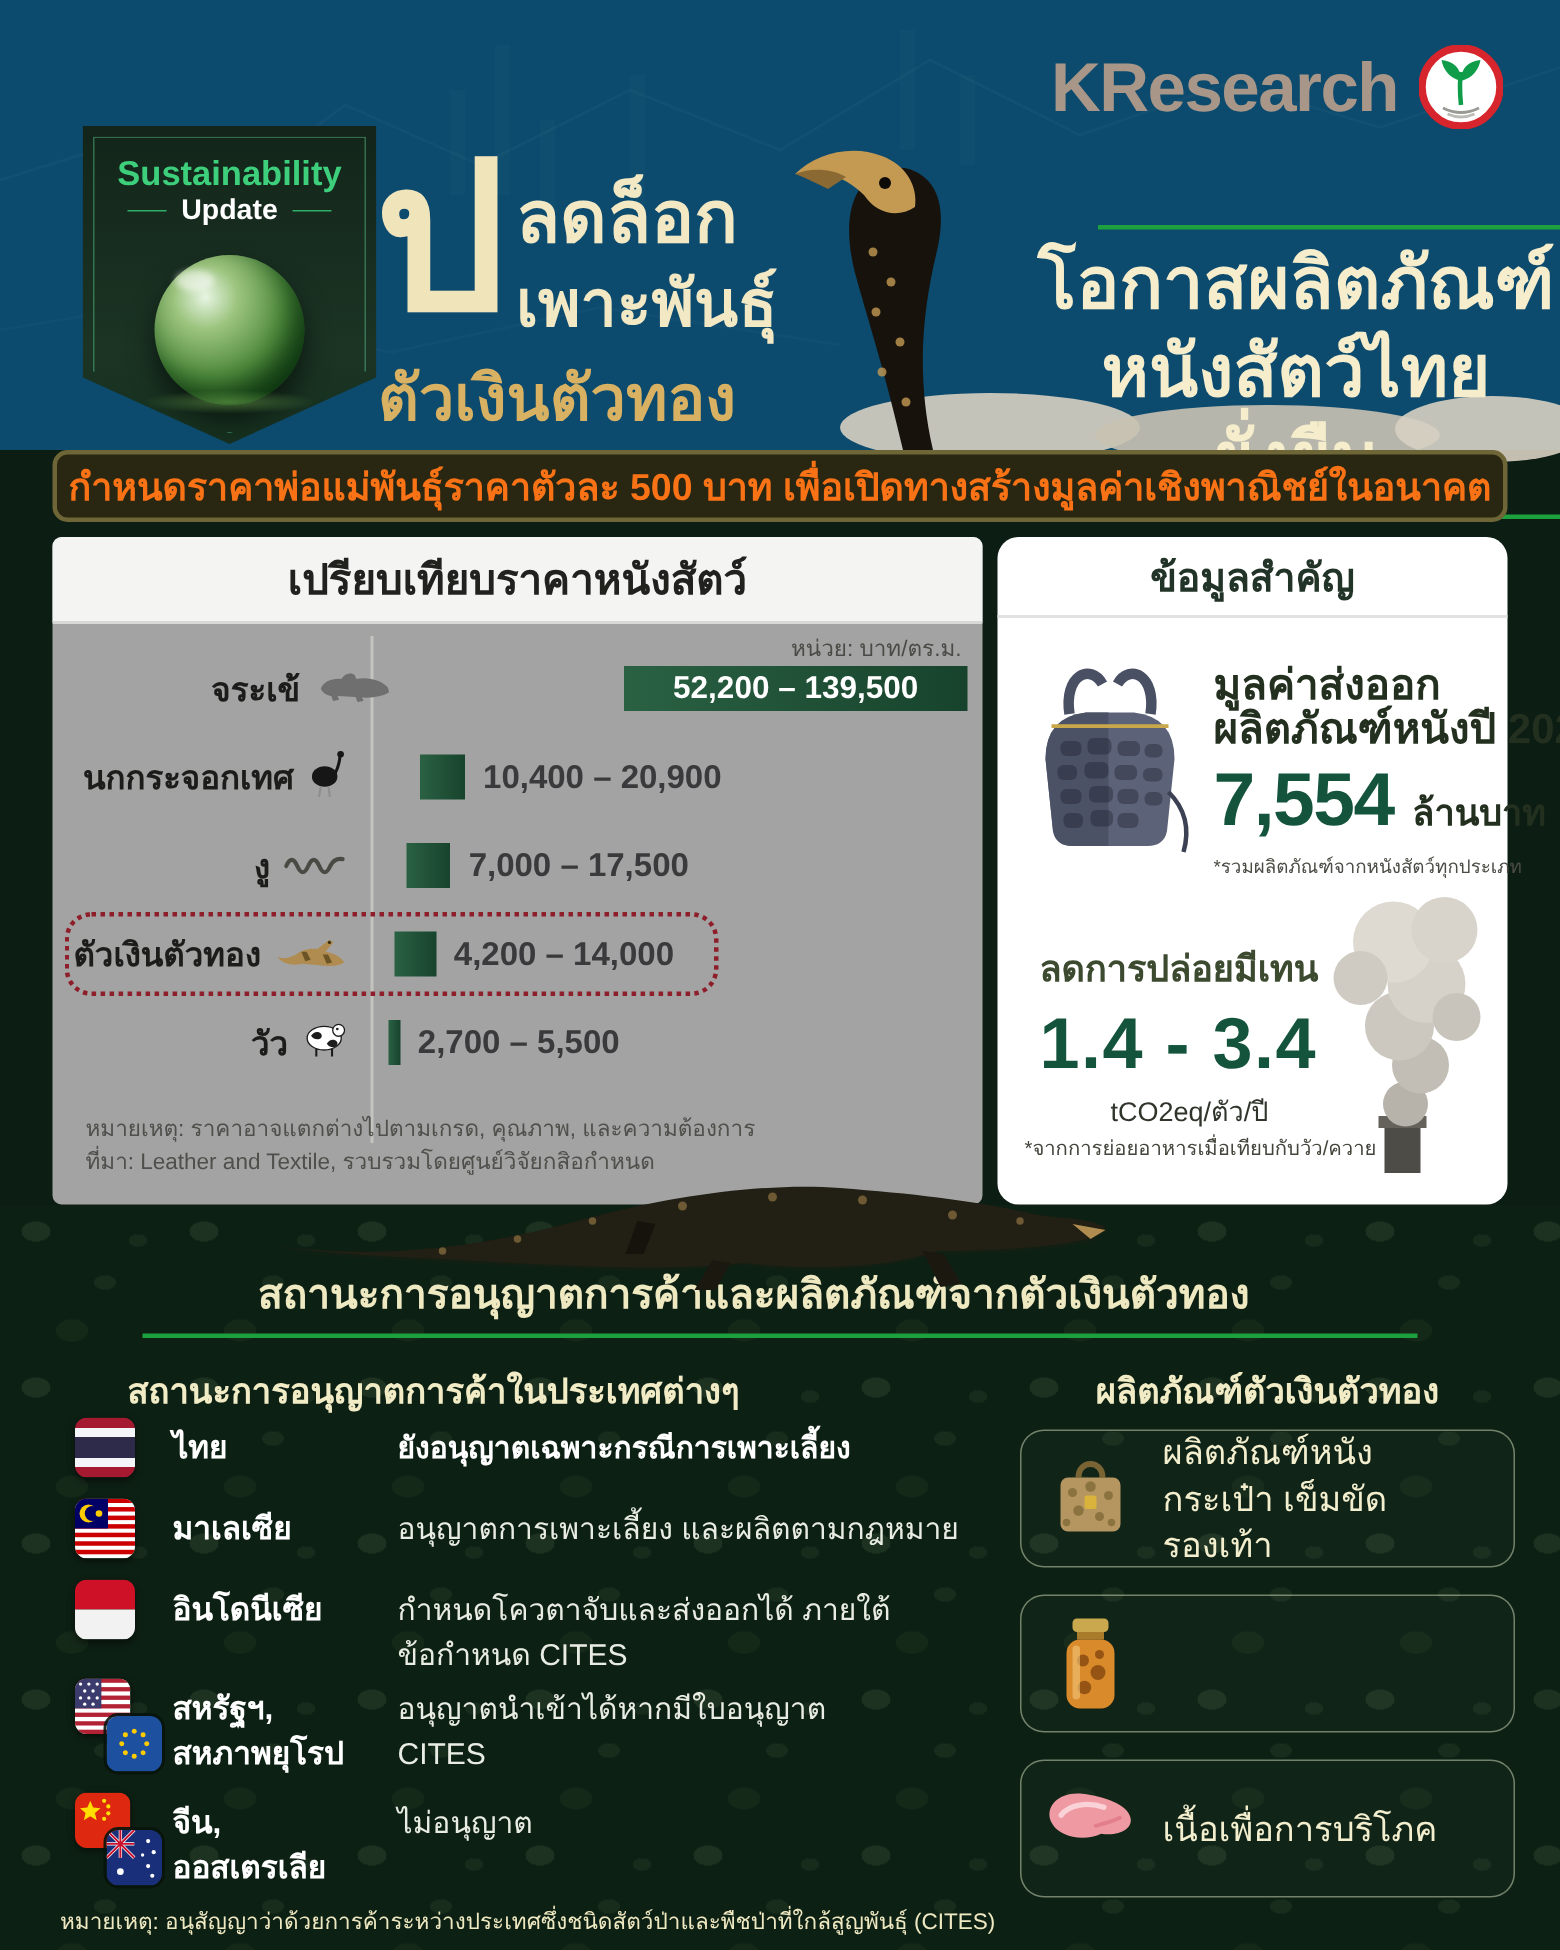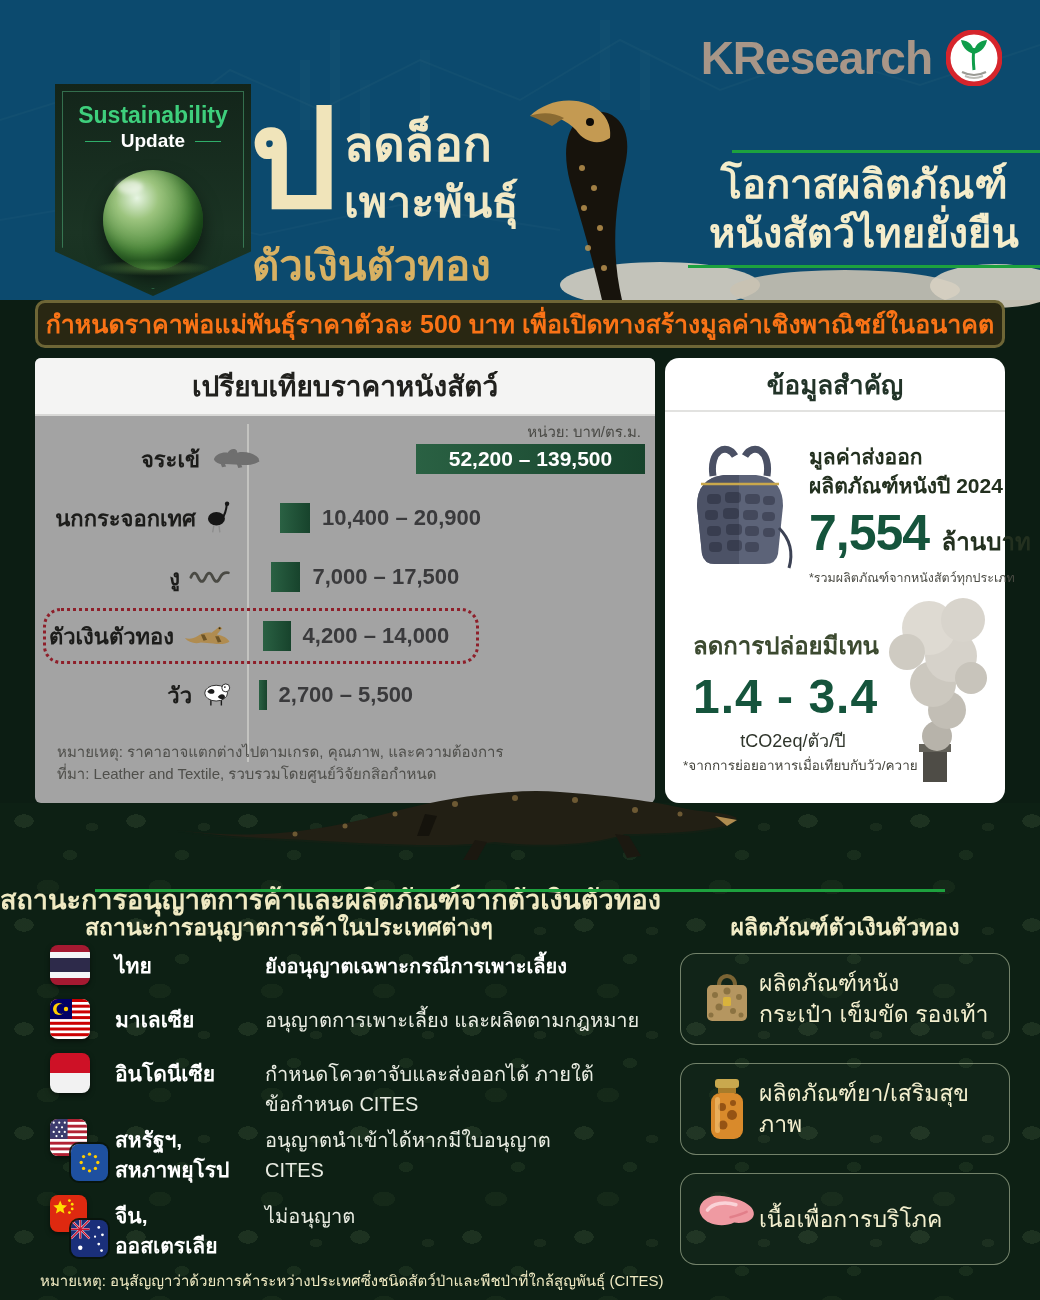--- a/index.html
+++ b/index.html
@@ -36,21 +36,21 @@
   
   #main-title{position:absolute;left:250px;top:104px;width:270px;height:190px;color:#f2e8c4;}
   #main-title .big-p{position:absolute;left:0;top:-14px;font-size:138px;line-height:1;font-weight:bold;color:#f0e4ba;}
   #main-title .t1{position:absolute;left:94px;top:2px;font-size:48px;font-weight:bold;}
   #main-title .t2{position:absolute;left:94px;top:64px;font-size:43px;font-weight:bold;}
   #main-title .t3{position:absolute;left:2px;top:128px;font-size:42px;font-weight:bold;color:#d8b163;}
   
   #right-title{position:absolute;right:0;top:150px;width:352px;text-align:center;}
   #right-title .gl{height:3px;background:#1da13e;}
   #right-title .gl.top{margin-left:44px;}
-  #right-title .rt{color:#f5edcb;font-weight:bold;font-size:40px;line-height:1.22;padding:8px 0 6px 0;font-family:Liberation Serif, serif;}
+  #right-title .rt{color:#f5edcb;font-weight:bold;font-size:48px;line-height:1.22;padding:8px 0 6px 0;font-family:Liberation Serif, serif;}
   
   .rock{position:absolute;border-radius:50%;background:#d7d0c2;opacity:.9;}
   
   #lizard-head{position:absolute;left:452px;top:78px;width:240px;height:222px;}
   
   #banner{position:absolute;left:35px;top:300px;width:970px;height:48px;box-sizing:border-box;
           background:#292712;border:3px solid #6e6636;border-radius:10px;
           display:flex;align-items:center;justify-content:center;z-index:5;}
   #banner span{color:#f97316;font-size:25px;font-weight:bold;white-space:nowrap;}
   
@@ -77,21 +77,21 @@
   #chart-note1{position:absolute;left:22px;top:382px;font-size:15px;color:#4f4f4b;}
   #chart-note2{position:absolute;left:22px;top:404px;font-size:15px;color:#4f4f4b;}
   
   #info-panel{position:absolute;left:665px;top:358px;width:340px;height:445px;background:#ffffff;
           border-radius:14px;z-index:4;}
   #info-panel .panel-head{position:absolute;left:0;top:0;right:0;height:52px;
           border-bottom:2px solid #e2e2e0;display:flex;align-items:center;justify-content:center;}
   #info-panel .panel-head span{font-size:26px;font-weight:bold;color:#223328;}
   #handbag{position:absolute;left:14px;top:74px;width:122px;height:140px;}
   #export-text{position:absolute;left:144px;top:84px;width:190px;}
-  #export-text .l1,#export-text .l2{font-size:21px;font-weight:bold;color:#23301f;line-height:29px;white-space:nowrap;}
+  #export-text .l1,#export-text .l2{font-size:28px;font-weight:bold;color:#23301f;line-height:29px;white-space:nowrap;}
   #export-text .val-row{margin-top:4px;white-space:nowrap;}
   #export-text .val{font-size:50px;font-weight:bold;color:#15543c;letter-spacing:-1px;}
   #export-text .unit{font-size:24px;font-weight:bold;color:#23301f;margin-left:8px;}
   #export-text .note{margin-top:6px;font-size:12.5px;color:#4c4c45;white-space:nowrap;}
   #methane{position:absolute;left:28px;top:268px;width:210px;}
   #methane .m-title{font-size:24px;font-weight:bold;color:#3c4a30;white-space:nowrap;}
   #methane .m-val{font-size:48px;font-weight:bold;color:#15543c;margin-top:4px;letter-spacing:1px;}
   #methane .m-unit{font-size:18px;color:#2f352b;text-align:center;width:200px;margin-top:2px;}
   #methane .m-note{position:absolute;left:-10px;top:128px;font-size:13.5px;color:#45453d;white-space:nowrap;}
   #smoke{position:absolute;right:4px;top:228px;width:130px;height:200px;}
@@ -99,41 +99,41 @@
   #lizard-walk{position:absolute;left:175px;top:752px;width:570px;height:112px;z-index:6;}
   
   #bottom{position:absolute;left:0;top:803px;width:1040px;height:497px;
           background-color:#0d2014;
           background-image:
             radial-gradient(ellipse 16px 11px at 24px 18px, rgba(150,180,120,.12) 60%, transparent 61%),
             radial-gradient(ellipse 12px 8px at 70px 52px, rgba(120,160,100,.10) 60%, transparent 61%),
             radial-gradient(ellipse 18px 12px at 48px 84px, rgba(30,50,30,.5) 60%, transparent 61%),
             radial-gradient(ellipse 10px 7px at 92px 24px, rgba(160,190,130,.08) 60%, transparent 61%);
           background-size:112px 104px;}
-  #bottom-title{position:absolute;left:0;top:38px;width:833px;text-align:left;
-          color:#efe9c2;font-size:27px;font-weight:bold;margin-top:37px;}
+  #bottom-title{position:absolute;left:0;top:38px;width:833px;text-align:right;
+          color:#efe9c2;font-size:27px;font-weight:bold;}
   #bottom-underline{position:absolute;left:95px;top:86px;width:850px;height:3px;background:#1da13e;}
   #left-subtitle{position:absolute;left:85px;top:106px;font-size:23px;font-weight:bold;color:#f1ecc6;}
   #right-subtitle{position:absolute;left:680px;top:106px;width:330px;text-align:center;
           font-size:23px;font-weight:bold;color:#f1ecc6;}
   .country-row{position:absolute;left:50px;width:610px;}
   .flag-cell{position:absolute;left:0;top:0;width:66px;height:66px;}
   .flag{width:40px;height:40px;border-radius:8px;overflow:hidden;box-shadow:0 2px 5px rgba(0,0,0,.5);}
   .flag svg{display:block;width:100%;height:100%;}
   .flag-stack .flag{position:absolute;width:37px;height:37px;}
   .flag-stack .flag:nth-child(1){left:0;top:0;}
   .flag-stack .flag:nth-child(2){left:21px;top:25px;box-shadow:0 0 0 2px rgba(8,20,12,.9);}
   .country-name{position:absolute;left:65px;top:6px;width:150px;font-size:21px;font-weight:bold;
           color:#ffffff;white-space:pre-line;line-height:30px;}
   .country-status{position:absolute;left:215px;top:6px;width:395px;font-size:20px;color:#e9ece2;
           white-space:pre-line;line-height:30px;}
   .country-status.bold{font-weight:bold;color:#ffffff;}
   .product-card{position:absolute;left:680px;width:330px;height:92px;box-sizing:border-box;
           border:1.5px solid rgba(214,226,190,.5);border-radius:16px;background:rgba(255,255,255,.02);
-          display:flex;align-items:center;padding:0 14px;}
+          display:flex;align-items:center;gap:16px;padding:0 14px;}
   .product-card .p-icon{width:64px;height:64px;flex:0 0 64px;}
   .product-card .p-text{font-size:23px;color:#f3efce;white-space:pre-line;line-height:31px;}
   #bottom-footnote{position:absolute;left:40px;top:466px;font-size:15px;color:#efe9c2;}
 </style>
 </head>
 <body>
 
 <div id="page">
 
   <div id="header">
@@ -554,21 +554,20 @@
               <rect x="23" y="11" width="18" height="5" fill="#a87c2a"></rect>
               <rect x="16" y="16" width="32" height="46" rx="9" fill="#d98a2b"></rect>
               <g fill="#8a4a10" opacity=".85">
                 <circle cx="27" cy="30" r="4"></circle>
                 <circle cx="37" cy="38" r="5"></circle>
                 <circle cx="28" cy="48" r="4.5"></circle>
                 <circle cx="38" cy="26" r="3"></circle>
               </g>
               <rect x="20" y="20" width="5" height="36" rx="2.5" fill="#f3c67a" opacity=".6"></rect>
             </svg></div>
-          <div class="p-text">ผลิตภัณฑ์ยา/เสริมสุขภาพ</div>
         </div>
         <div class="product-card" style="top: 370px;">
           <div class="p-icon"><svg viewBox="0 0 72 48">
               <path d="M6 30 C2 18 14 8 30 10 C46 12 64 18 66 28 C68 36 58 42 44 40 C36 44 24 44 16 40 C10 37 8 34 6 30 Z" fill="#ef9aa2"></path>
               <path d="M14 26 C20 18 34 16 46 20" stroke="#fad3d8" stroke-width="4" fill="none" stroke-linecap="round"></path>
               <path d="M40 34 C48 32 54 30 58 28" stroke="#e27f8a" stroke-width="3" fill="none" stroke-linecap="round"></path>
             </svg></div>
           <div class="p-text">เนื้อเพื่อการบริโภค</div>
         </div>
       </div>

